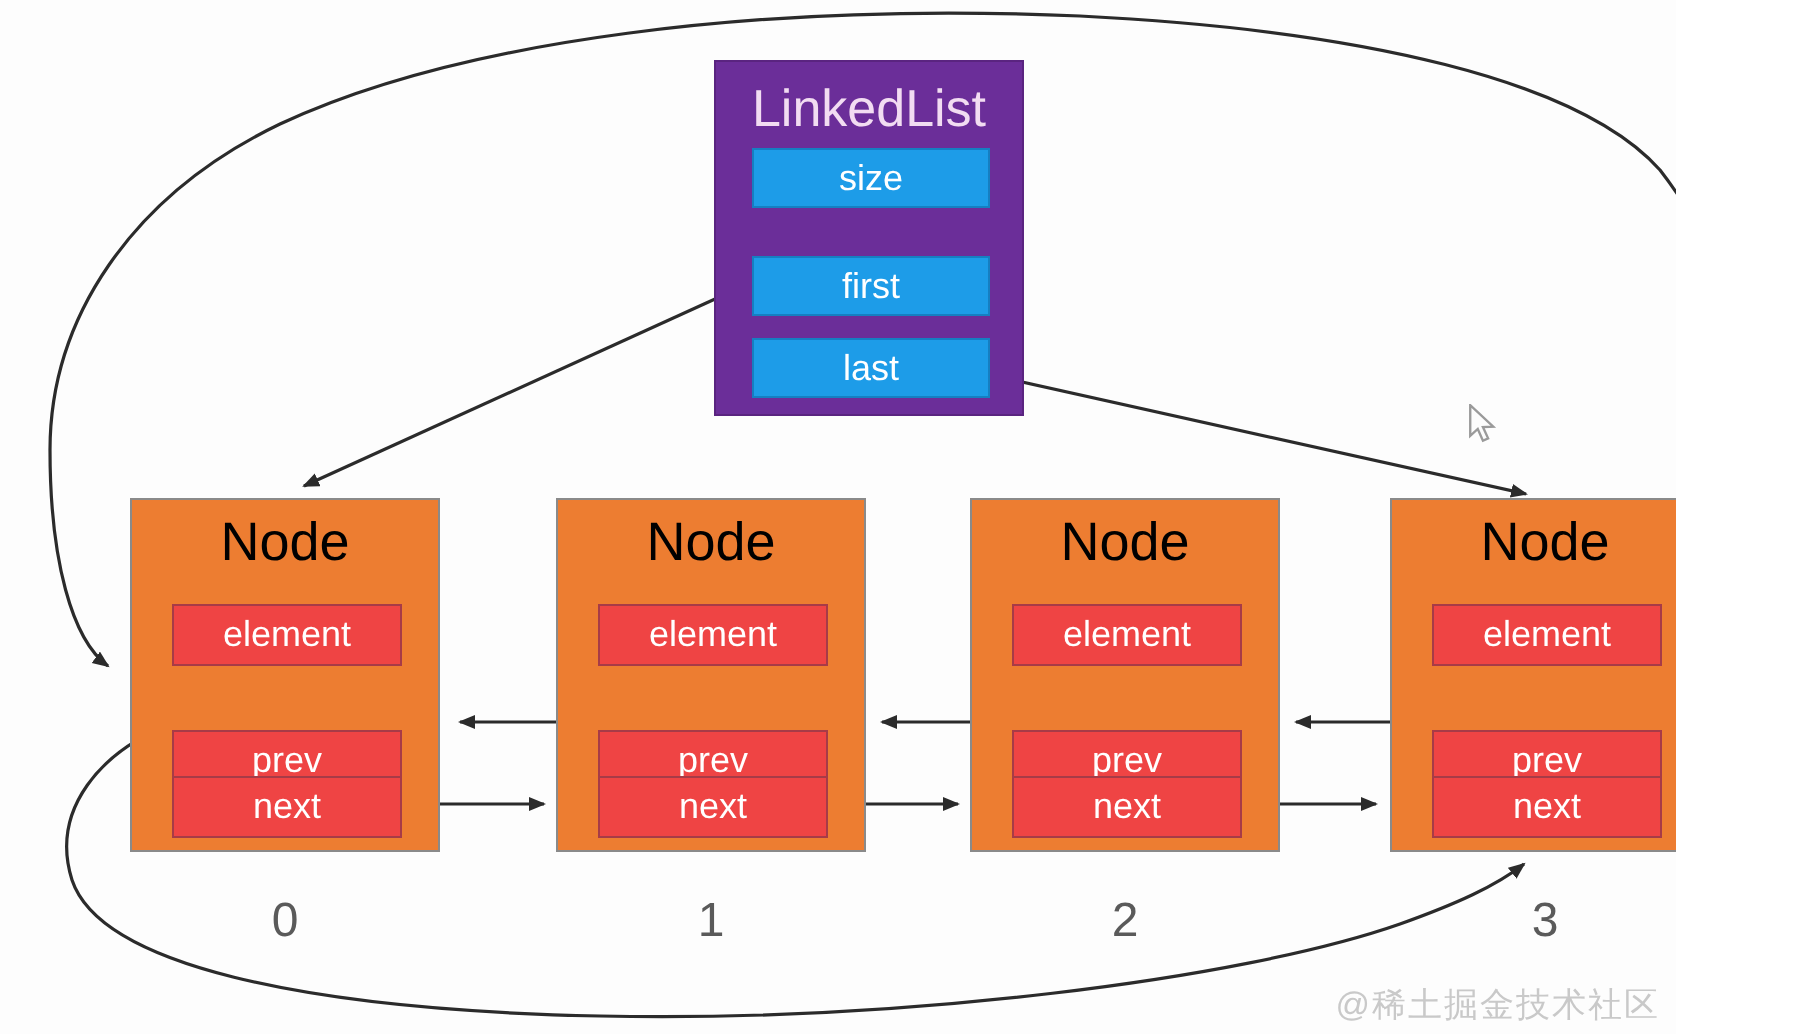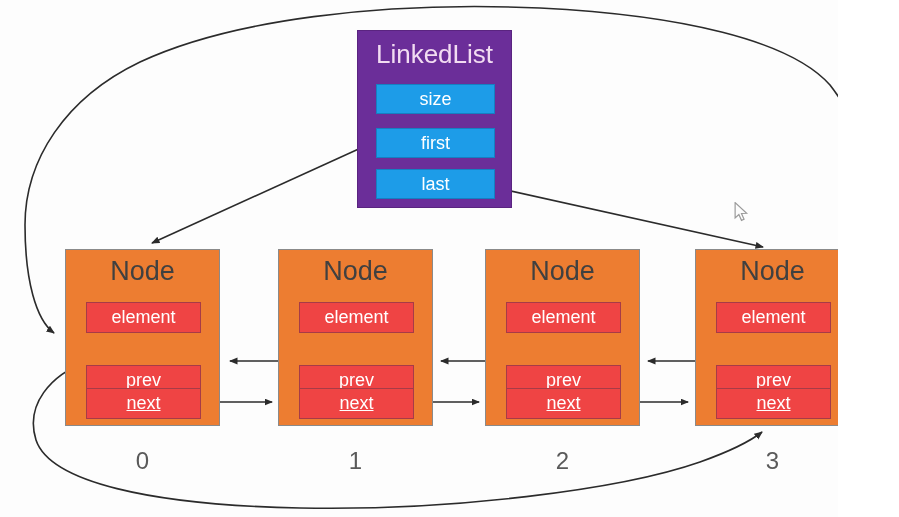--- a/index.html
+++ b/index.html
@@ -20,44 +20,44 @@
     position:absolute;left:0;top:8px;width:100%;
     text-align:center;font-size:26px;color:#f2dcf2;
   }
   .ll-field{
     position:absolute;left:18px;width:119px;height:30px;
     background:#1d9ce8;border:1px solid rgba(0,40,80,0.25);
     box-sizing:border-box;
     color:#ffffff;font-size:18px;
     display:flex;align-items:center;justify-content:center;
   }
-  #ll-field-size{top:53px;}
+  #ll-field-size{top:43px;}
   #ll-field-first{top:97px;}
   #ll-field-last{top:138px;}
 
   .node{
     width:155px;height:177px;top:249px;
     background:#ed7d31;border:1.5px solid #8a8a8a;
   }
   #node-0{left:65px;}  #node-1{left:278px;}
   #node-2{left:485px;} #node-3{left:695px;}
   .node-title{
     position:absolute;left:0;top:6px;width:100%;
-    text-align:center;font-size:27px;color:#404040;
+    text-align:center;font-size:27px;color:#000000;
   }
   .node-field{
     position:absolute;left:20px;width:115px;height:31px;
     background:#ef4444;border:1px solid rgba(0,40,80,0.3);
     box-sizing:border-box;
     color:#ffffff;font-size:18px;
     display:flex;align-items:center;justify-content:center;
   }
   .f-element{top:52px;}
   .f-prev{top:95px;margin-top:20px;}
-  .f-next{top:138px;text-decoration:underline;}
+  .f-next{top:138px;}
 
   
   .idx{
     position:absolute;top:447px;width:155px;
     text-align:center;font-size:24px;color:#5a5a5a;
   }
   #idx-0{left:65px;} #idx-1{left:278px;}
   #idx-2{left:485px;} #idx-3{left:695px;}
 
   
@@ -147,14 +147,15 @@
 
   <div class="idx" id="idx-0">0</div>
   <div class="idx" id="idx-1">1</div>
   <div class="idx" id="idx-2">2</div>
   <div class="idx" id="idx-3">3</div>
 
   <svg id="cursor" width="16" height="20" viewBox="0 0 12 17">
     <path d="M1,0.5 L1,13.5 L4.2,10.6 L6.4,15.6 L8.6,14.6 L6.4,9.8 L10.8,9.6 Z" style="fill:#fcfcfc;stroke:#9a9a9a;stroke-width:1;"></path>
   </svg>
 
+  <div id="watermark">@稀土掘金技术社区</div>
 
 </div>
 
 </body></html>

